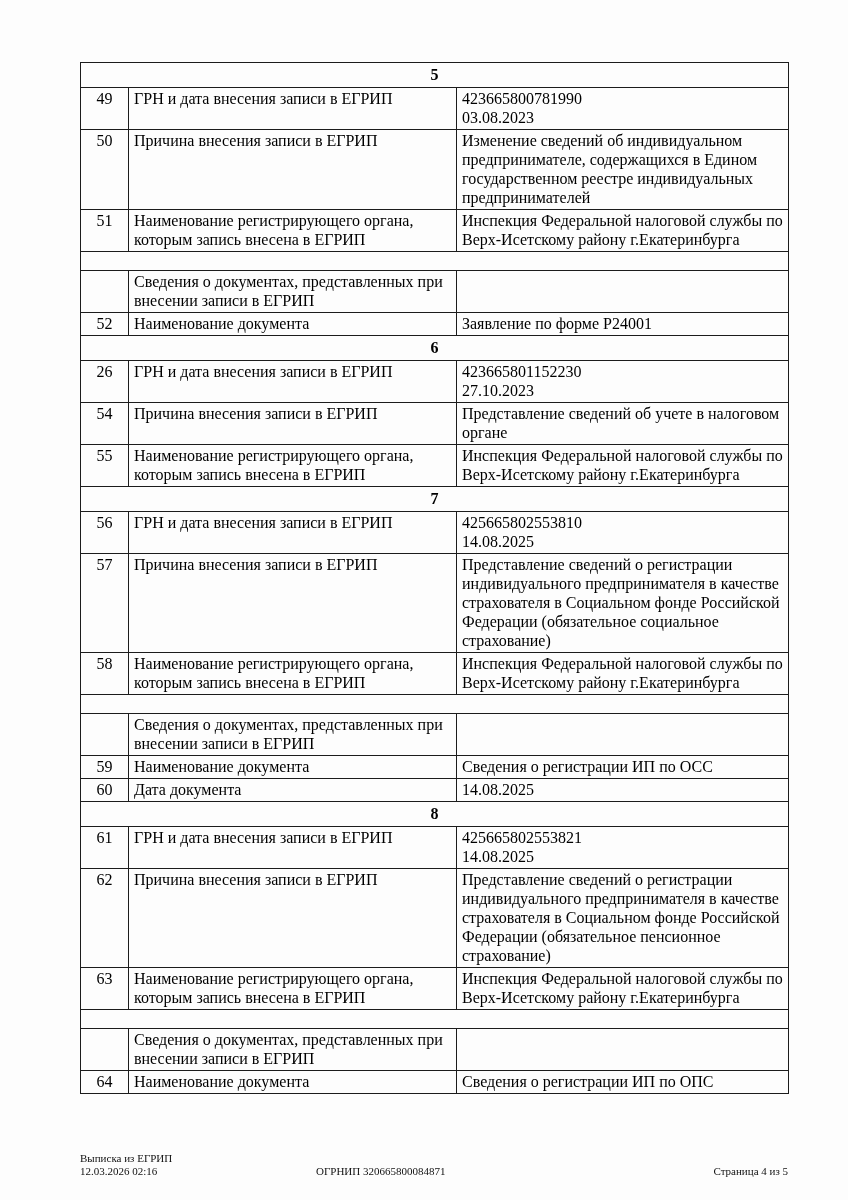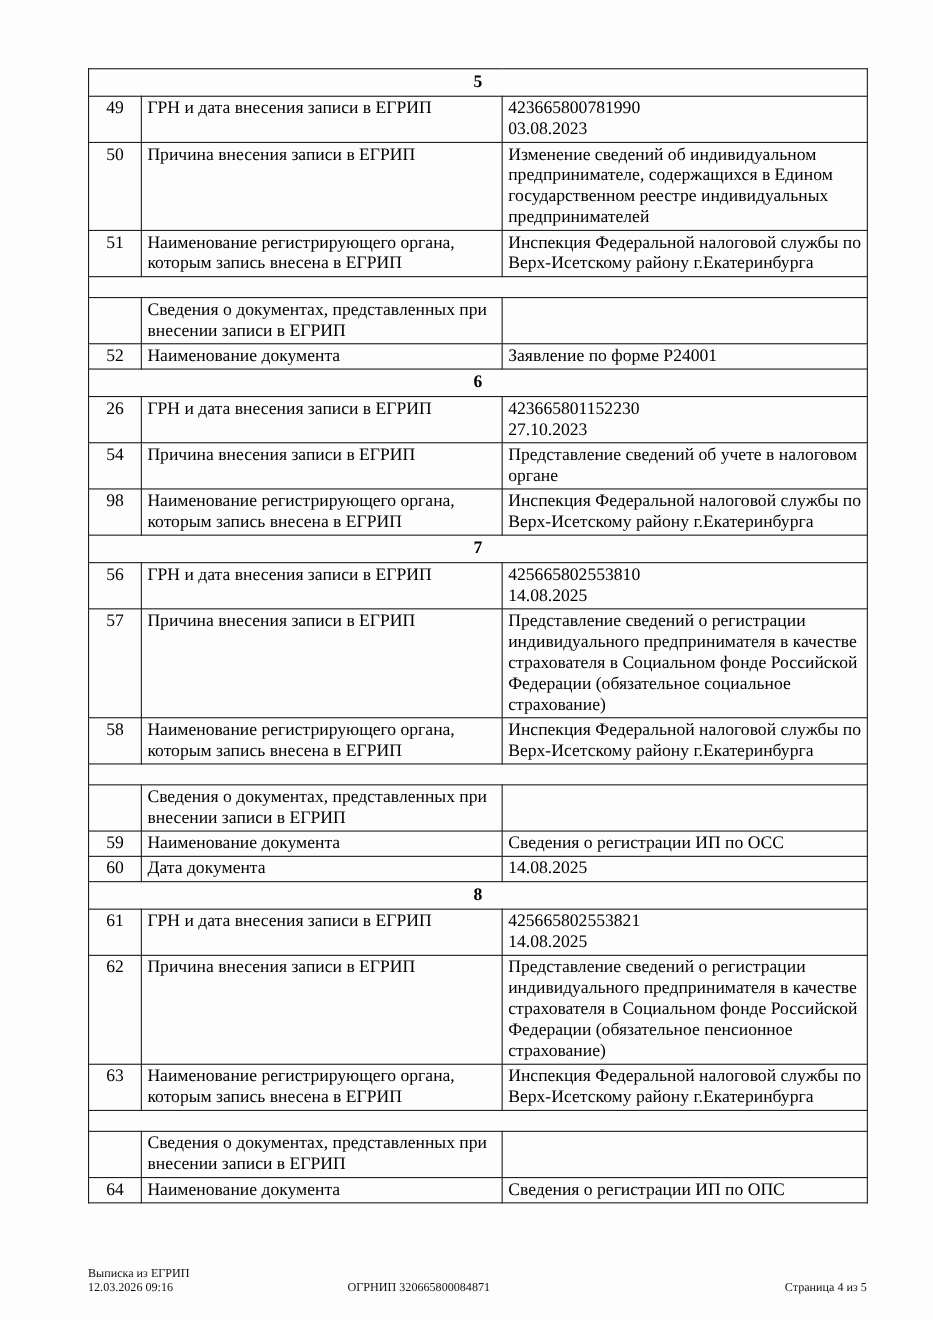--- a/index.html
+++ b/index.html
@@ -100,21 +100,21 @@
       <td class="label">ГРН и дата внесения записи в ЕГРИП</td>
       <td class="value">423665801152230
 27.10.2023</td>
     </tr>
     <tr>
       <td class="num">54</td>
       <td class="label">Причина внесения записи в ЕГРИП</td>
       <td class="value">Представление сведений об учете в налоговом органе</td>
     </tr>
     <tr>
-      <td class="num">98</td>
+      <td class="num">55</td>
       <td class="label">Наименование регистрирующего органа, которым запись внесена в ЕГРИП</td>
       <td class="value">Инспекция Федеральной налоговой службы по Верх-Исетскому району г.Екатеринбурга</td>
     </tr>
     <tr class="section">
       <td colspan="3">7</td>
     </tr>
     <tr>
       <td class="num">56</td>
       <td class="label">ГРН и дата внесения записи в ЕГРИП</td>
       <td class="value">425665802553810
@@ -179,17 +179,17 @@
       <td class="num">64</td>
       <td class="label">Наименование документа</td>
       <td class="value">Сведения о регистрации ИП по ОПС</td>
     </tr>
   </tbody>
 </table>
 
 <div class="footer">
   <div class="fl">
     <div>Выписка из ЕГРИП</div>
-    <div>12.03.2026 09:16</div>
+    <div>12.03.2026 02:16</div>
   </div>
   <div class="fc">ОГРНИП 320665800084871</div>
   <div class="fr">Страница 4 из 5</div>
 </div>
 
 </body></html>

